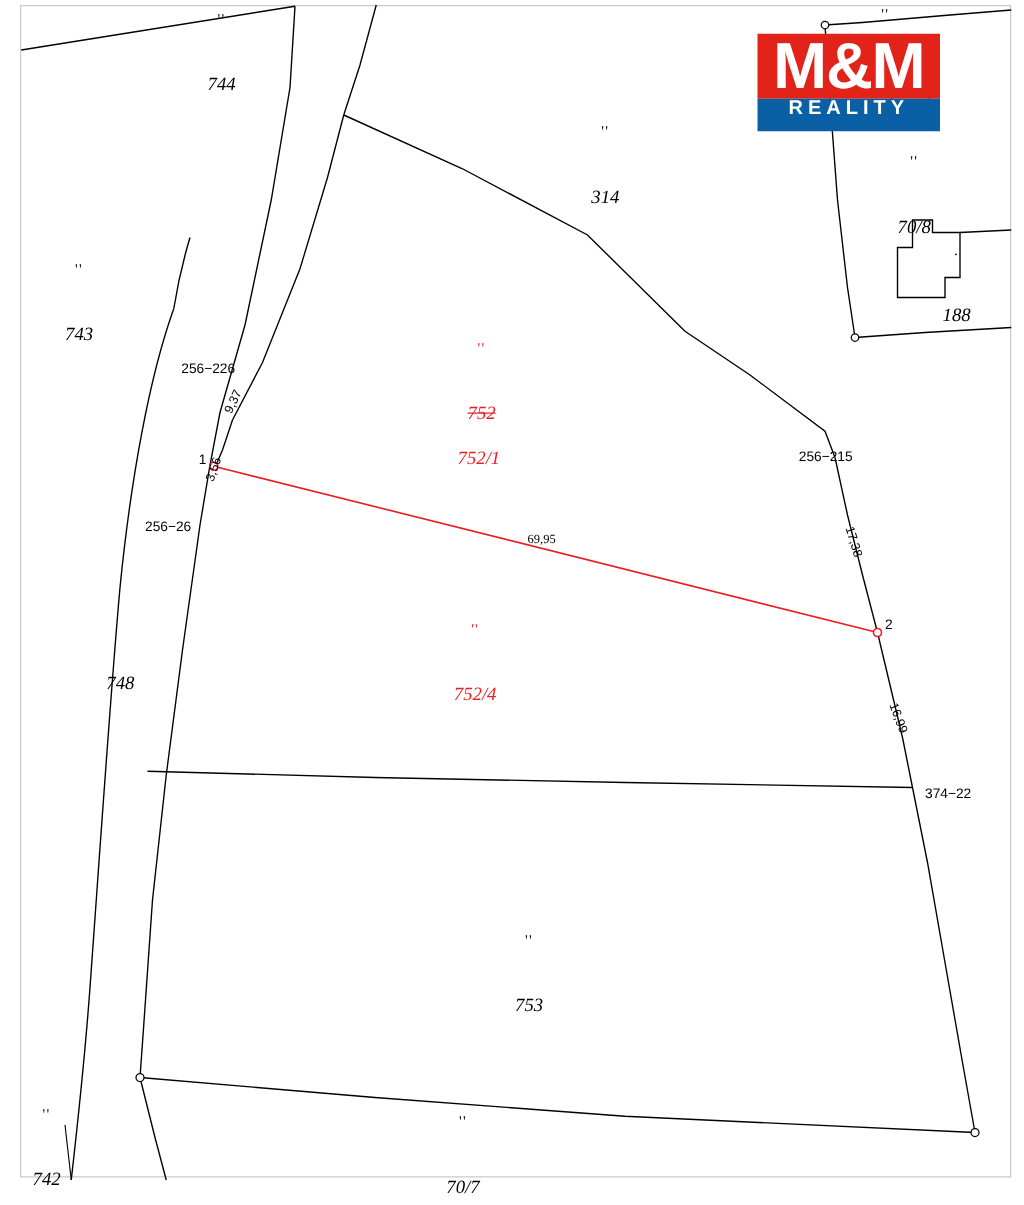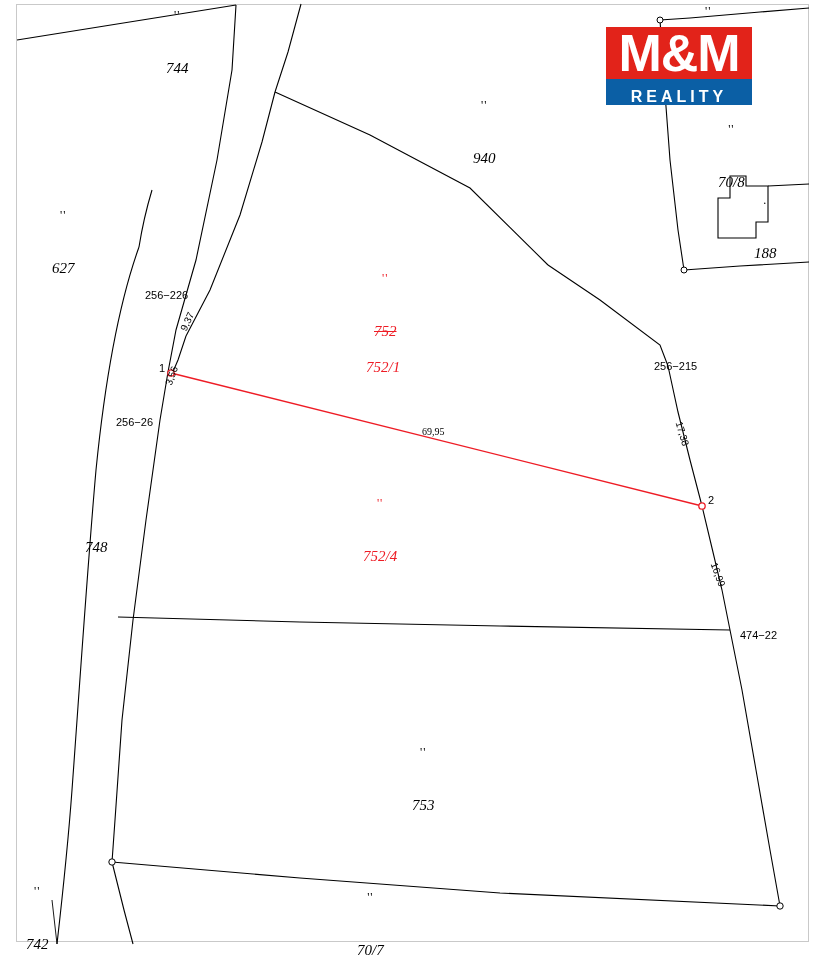--- a/index.html
+++ b/index.html
@@ -103,21 +103,21 @@
     color: #ffffff;
     letter-spacing: -1px;
     line-height: 40px;
     text-align: right;
   }
   #logo .logo-bottom {
     width: 146px;
     height: 26px;
     background: #0b5fa5;
     display: flex;
-    align-items: flex-end;
+    align-items: flex-start;
     justify-content: center;
   }
   #logo .logo-bottom span {
     font-family: "Liberation Sans", sans-serif;
     font-weight: bold;
     font-size: 16px;
     color: #ffffff;
     letter-spacing: 4px;
     line-height: 16px;
   }
@@ -190,25 +190,25 @@
   <div class="parcel-label" style="left:718px; top:126px;">
     <span class="tick">''</span>
     <span class="num">70/8</span>
   </div>
   <div class="parcel-label" style="left:754px; top:197px;">
     <span class="tick">.</span>
     <span class="num">188</span>
   </div>
   <div class="parcel-label" style="left:473px; top:102px;">
     <span class="tick">''</span>
-    <span class="num">940</span>
+    <span class="num">314</span>
   </div>
   <div class="parcel-label" style="left:52px; top:212px;">
     <span class="tick">''</span>
-    <span class="num">627</span>
+    <span class="num">743</span>
   </div>
   <div class="parcel-label red-label strike" style="left:374px; top:275px;">
     <span class="tick">''</span>
     <span class="num">752</span>
   </div>
   <div class="parcel-label red-label" style="left:366px; top:318px;">
     <span class="num">752/1</span>
   </div>
   <div class="parcel-label red-label" style="left:363px; top:500px;">
     <span class="tick">''</span>
@@ -225,22 +225,22 @@
     <span class="tick">''</span>
     <span class="num">742</span>
   </div>
   <div class="parcel-label" style="left:357px; top:894px;">
     <span class="tick">''</span>
     <span class="num">70/7</span>
   </div>
 
   <div class="edge-label" style="left:145px; top:289px;">256−226</div>
   <div class="edge-label" style="left:116px; top:416px;">256−26</div>
-  <div class="edge-label" style="left:654px; top:360px;">256−215</div>
-  <div class="edge-label" style="left:740px; top:629px;">474−22</div>
+  <div class="edge-label" style="left:639px; top:360px;">256−215</div>
+  <div class="edge-label" style="left:740px; top:629px;">374−22</div>
 
   <div class="dim-label" style="left:178px; top:328px; transform:rotate(-65deg); transform-origin:left top;">9,37</div>
   <div class="dim-label" style="left:163px; top:383px; transform:rotate(-70deg); transform-origin:left top;">3,56</div>
   <div class="dim-label" style="left:422px; top:426px;font-family:Liberation Serif, serif;">69,95</div>
   <div class="dim-label" style="left:684px; top:420px; transform:rotate(73deg); transform-origin:left top;">17,38</div>
   <div class="dim-label" style="left:719px; top:561px; transform:rotate(70deg); transform-origin:left top;">16,99</div>
 
   <div class="pt-label" style="left:159px; top:362px;">1</div>
   <div class="pt-label" style="left:708px; top:494px;">2</div>
 

